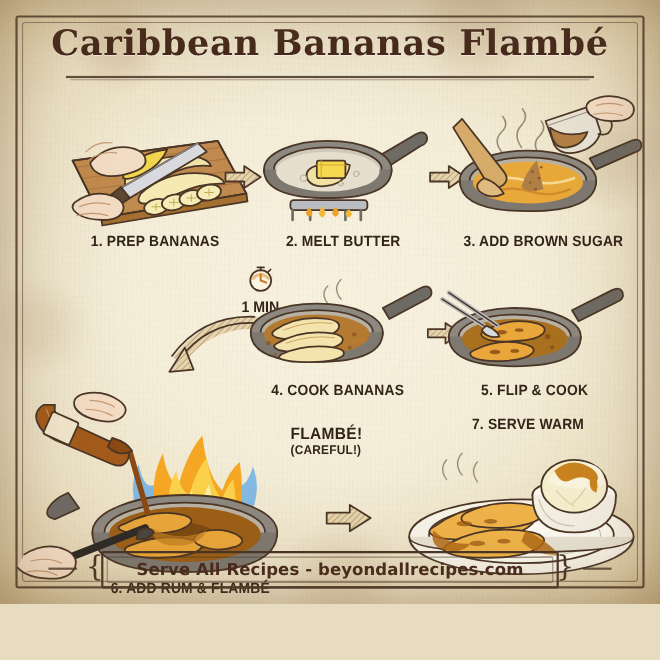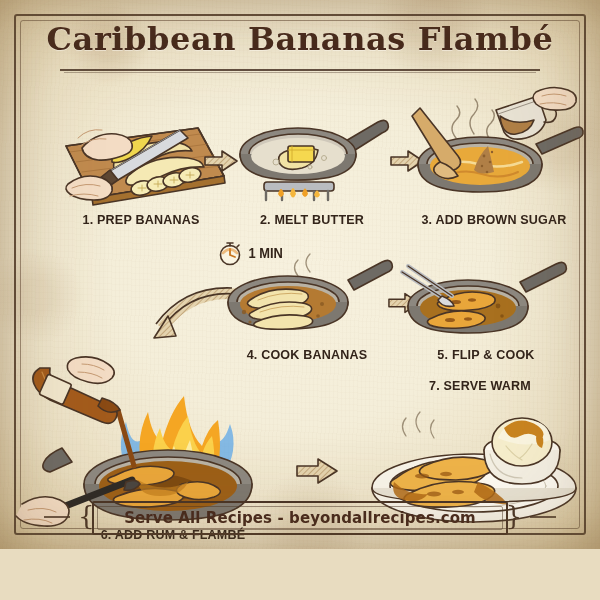--- a/index.html
+++ b/index.html
@@ -240,21 +240,21 @@
 
   <div class="scene" style="left:128px;top:288px;">
     <svg width="112" height="52" viewBox="0 0 112 52">
       <path d="M108 6 q-46 -4 -74 34" fill="none" stroke="url(#hx)" stroke-width="11"></path>
       <path d="M108 6 q-46 -4 -74 34" fill="none" stroke="#4a3526" stroke-width="1.6"></path>
       <path d="M104 0 q-48 -2 -76 36" fill="none" stroke="#4a3526" stroke-width="1.6"></path>
       <path d="M40 28 L26 50 L48 48 Z" fill="url(#hx)" stroke="#4a3526" stroke-width="1.6" stroke-linejoin="round"></path>
     </svg>
   </div>
 
-  <div class="badge" style="left:218px;top:240px;">
+  <div class="badge" style="left:218px;top:240px;flex-direction:column;">
     <span>
       <svg width="24" height="26" viewBox="0 0 24 26">
         <g stroke="#4a3526" stroke-width="1.6" fill="none" stroke-linecap="round">
           <circle cx="12" cy="15" r="9.5" fill="#faf4e2"></circle>
           <path d="M9 3 h6 M12 3 v3 M19 7 l2 -2"></path>
           <path d="M12 15 L12 9 M12 15 L17 17" stroke="#c8751f" stroke-width="1.8"></path>
           <path d="M5 13 q7 -7 14 0" stroke="#e08a2c" stroke-width="2.6" opacity=".55"></path>
         </g>
       </svg>
     </span>
@@ -369,20 +369,24 @@
         <path d="M28 154 L110 122" stroke="#2e2a26" stroke-width="7"></path>
         <path d="M104 124 q10 -4 14 2 q-6 8 -16 6Z" fill="#4a4540"></path>
 
         <path d="M0 146 q20 -12 38 -4 q12 6 8 16 q-5 11 -24 10 q-20 -1 -28 -10" fill="#f3dcc4"></path>
         <path d="M6 152 q16 -4 28 2 M2 162 q16 -3 28 3" stroke="#c59a73" stroke-width="1" fill="none"></path>
       </g>
     </svg>
   </div>
   <div class="lbl" style="left:58px;top:527px;width:230px;">6. ADD RUM &amp; FLAMBÉ</div>
 
+  <div class="flam">
+    <div class="big">FLAMBÉ!</div>
+    <div class="sml">(CAREFUL!)</div>
+  </div>
 
   <div class="scene" style="left:296px;top:458px;">
     <svg width="42" height="26" viewBox="0 0 42 26">
       <path d="M1 8 H22 V1 L41 13 L22 25 V18 H1 Z" fill="url(#hx)" stroke="#4a3526" stroke-width="1.6" stroke-linejoin="round"></path>
     </svg>
   </div>
 
   <div class="lbl" style="left:380px;top:378px;width:200px;">7. SERVE WARM</div>
   <div class="scene" style="left:366px;top:396px;">
     <svg width="224" height="128" viewBox="0 0 224 128">

